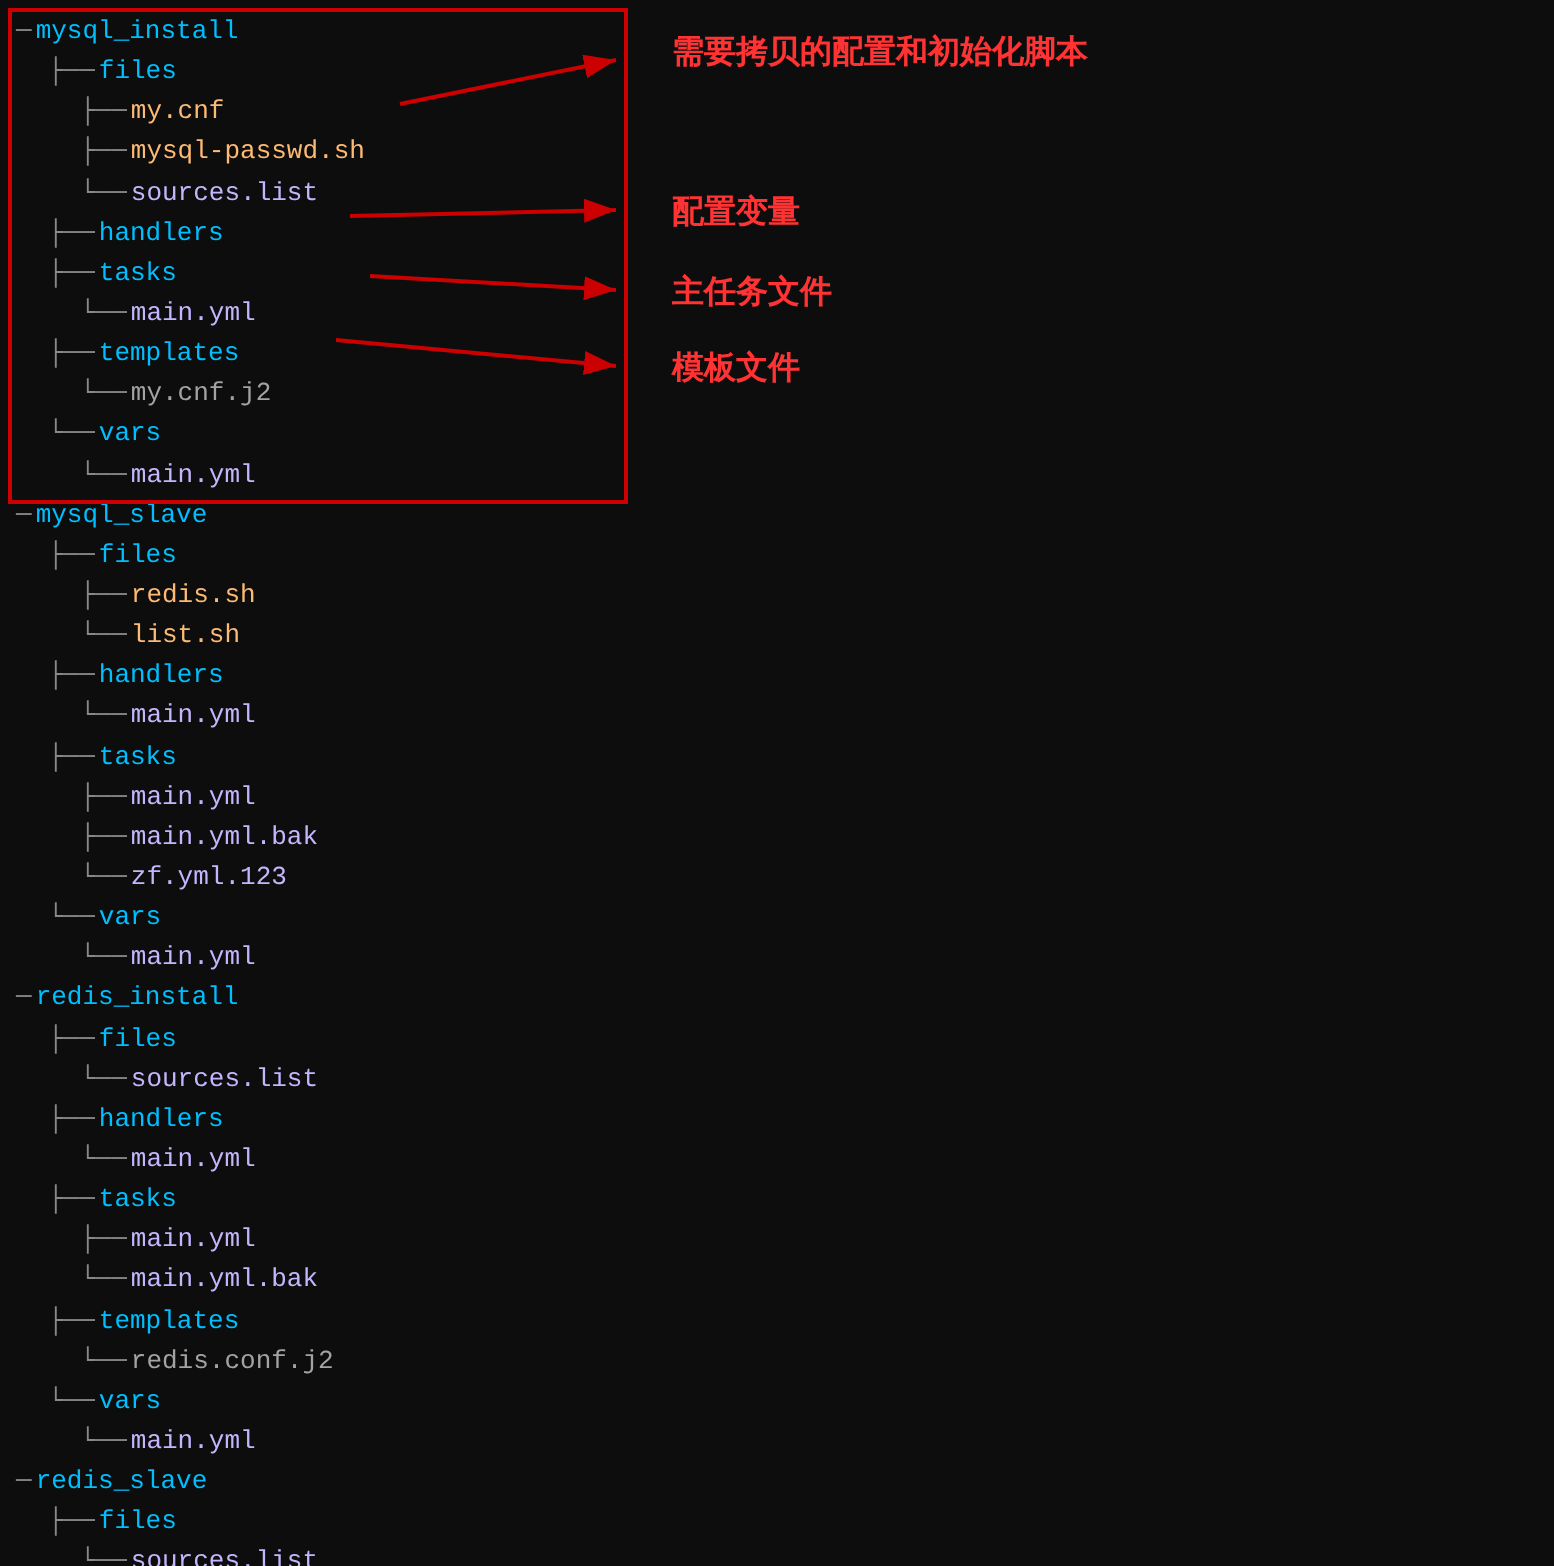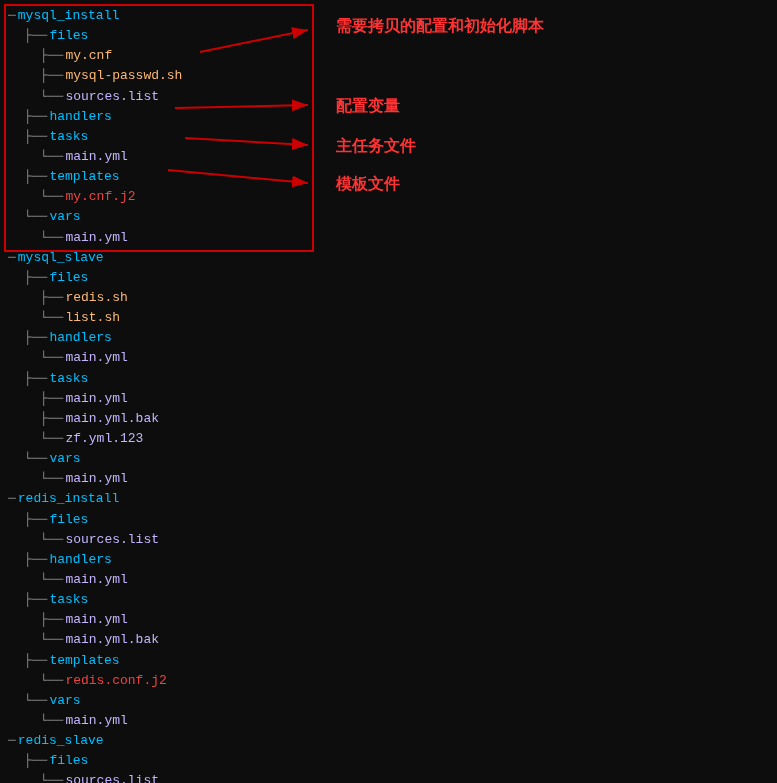--- a/index.html
+++ b/index.html
@@ -41,21 +41,21 @@
     .indent { display: inline-block; }
 
     .connector {
       color: #888;
       margin-right: 2px;
     }
 
     .name-dir { color: #00bfff; }
     .name-file { color: #c4b5fd; }
     .name-file-yellow { color: #fdba74; }
-    .name-file-cyan { color: #ef4444; }
+    .name-file-cyan { color: #a3a3a3; }
 
     
     .annotation {
       position: absolute;
       display: flex;
       align-items: center;
       pointer-events: none;
       z-index: 20;
     }
 

